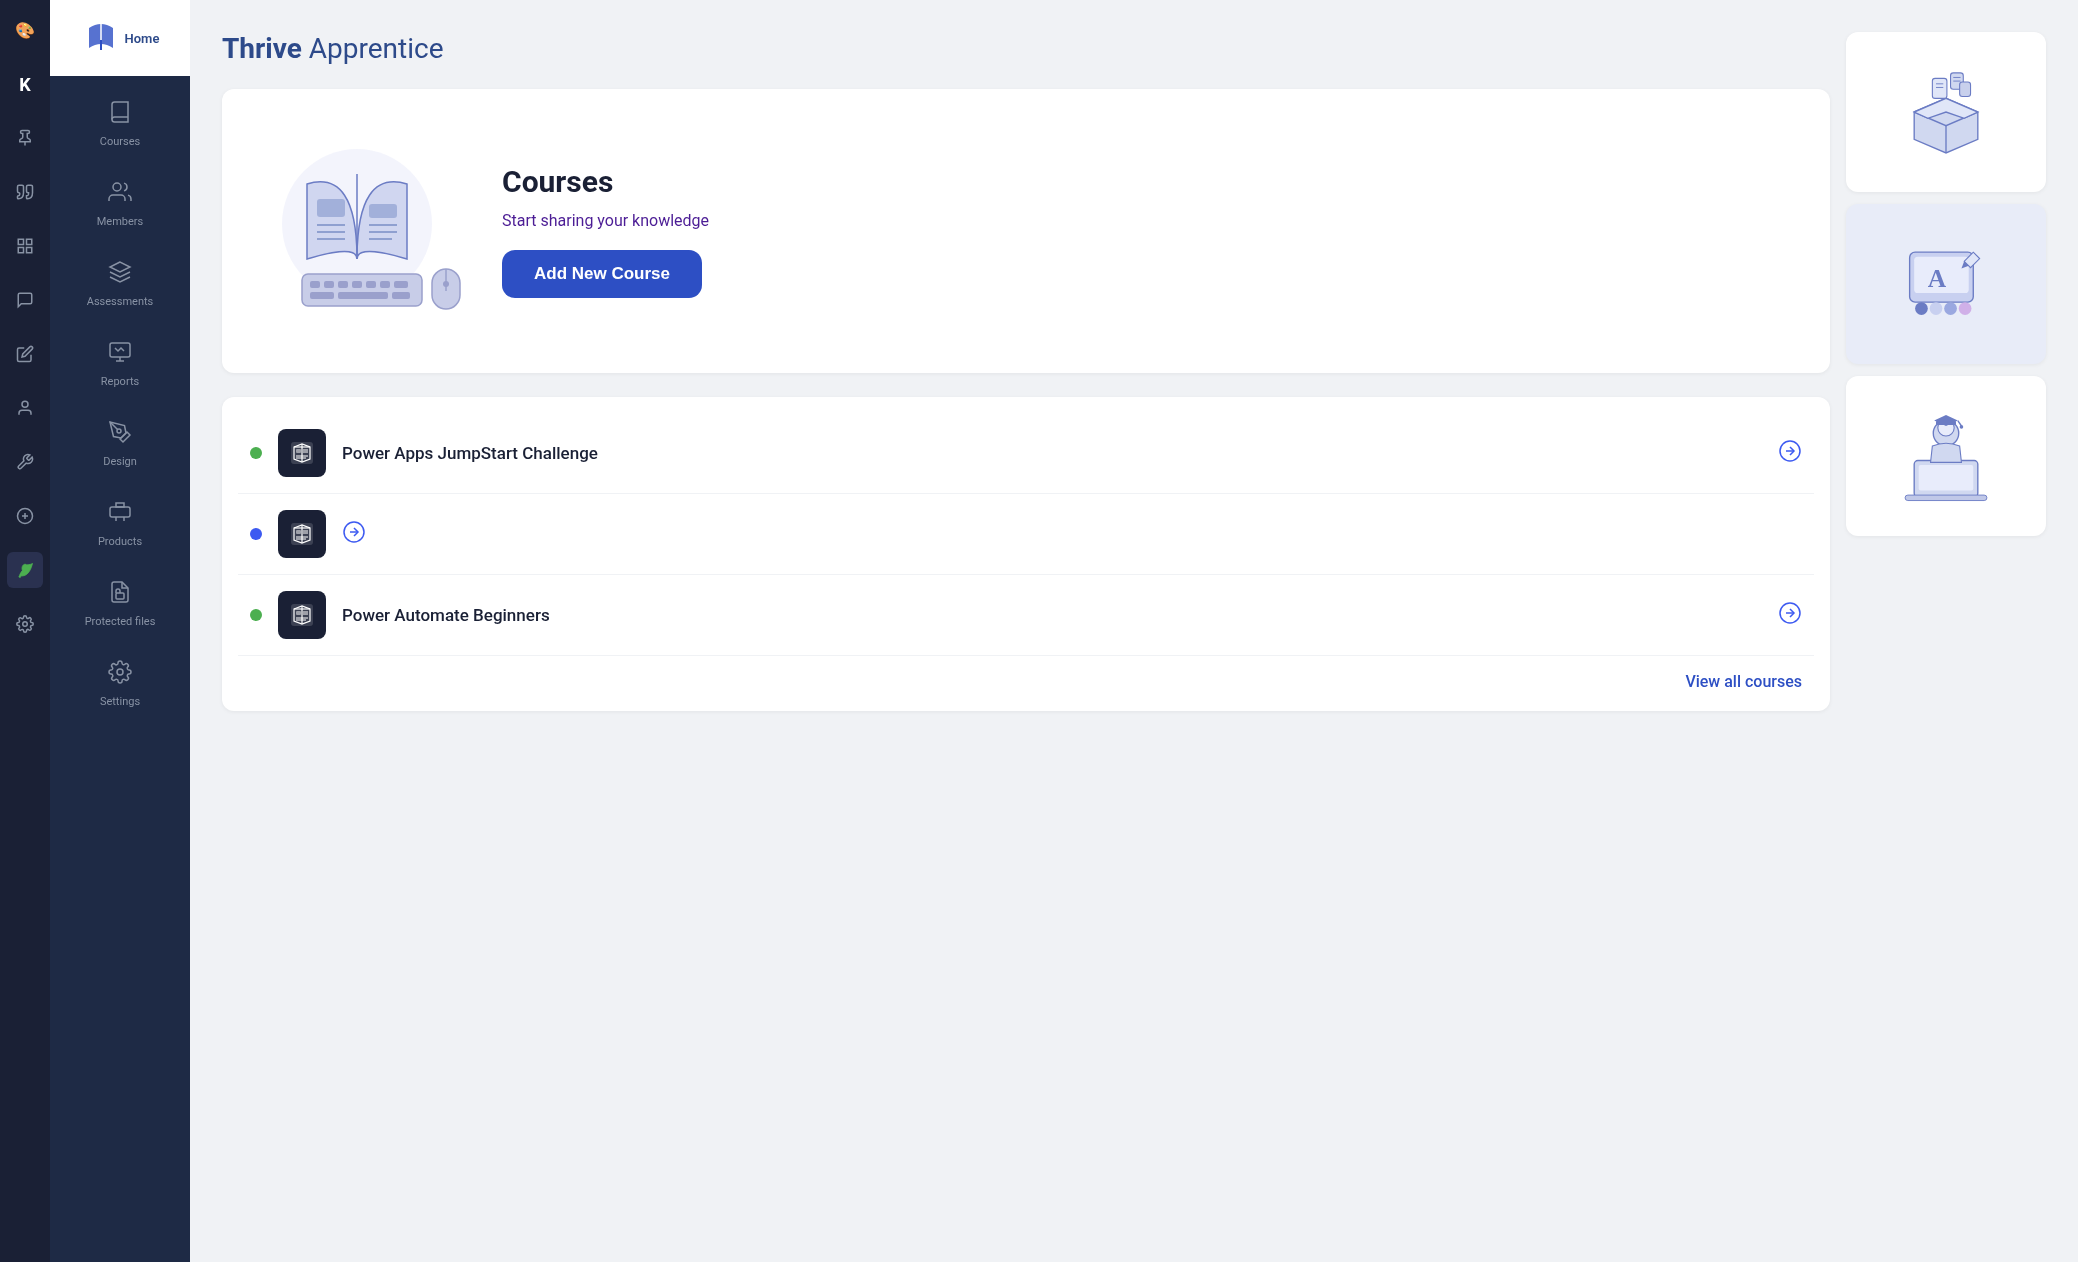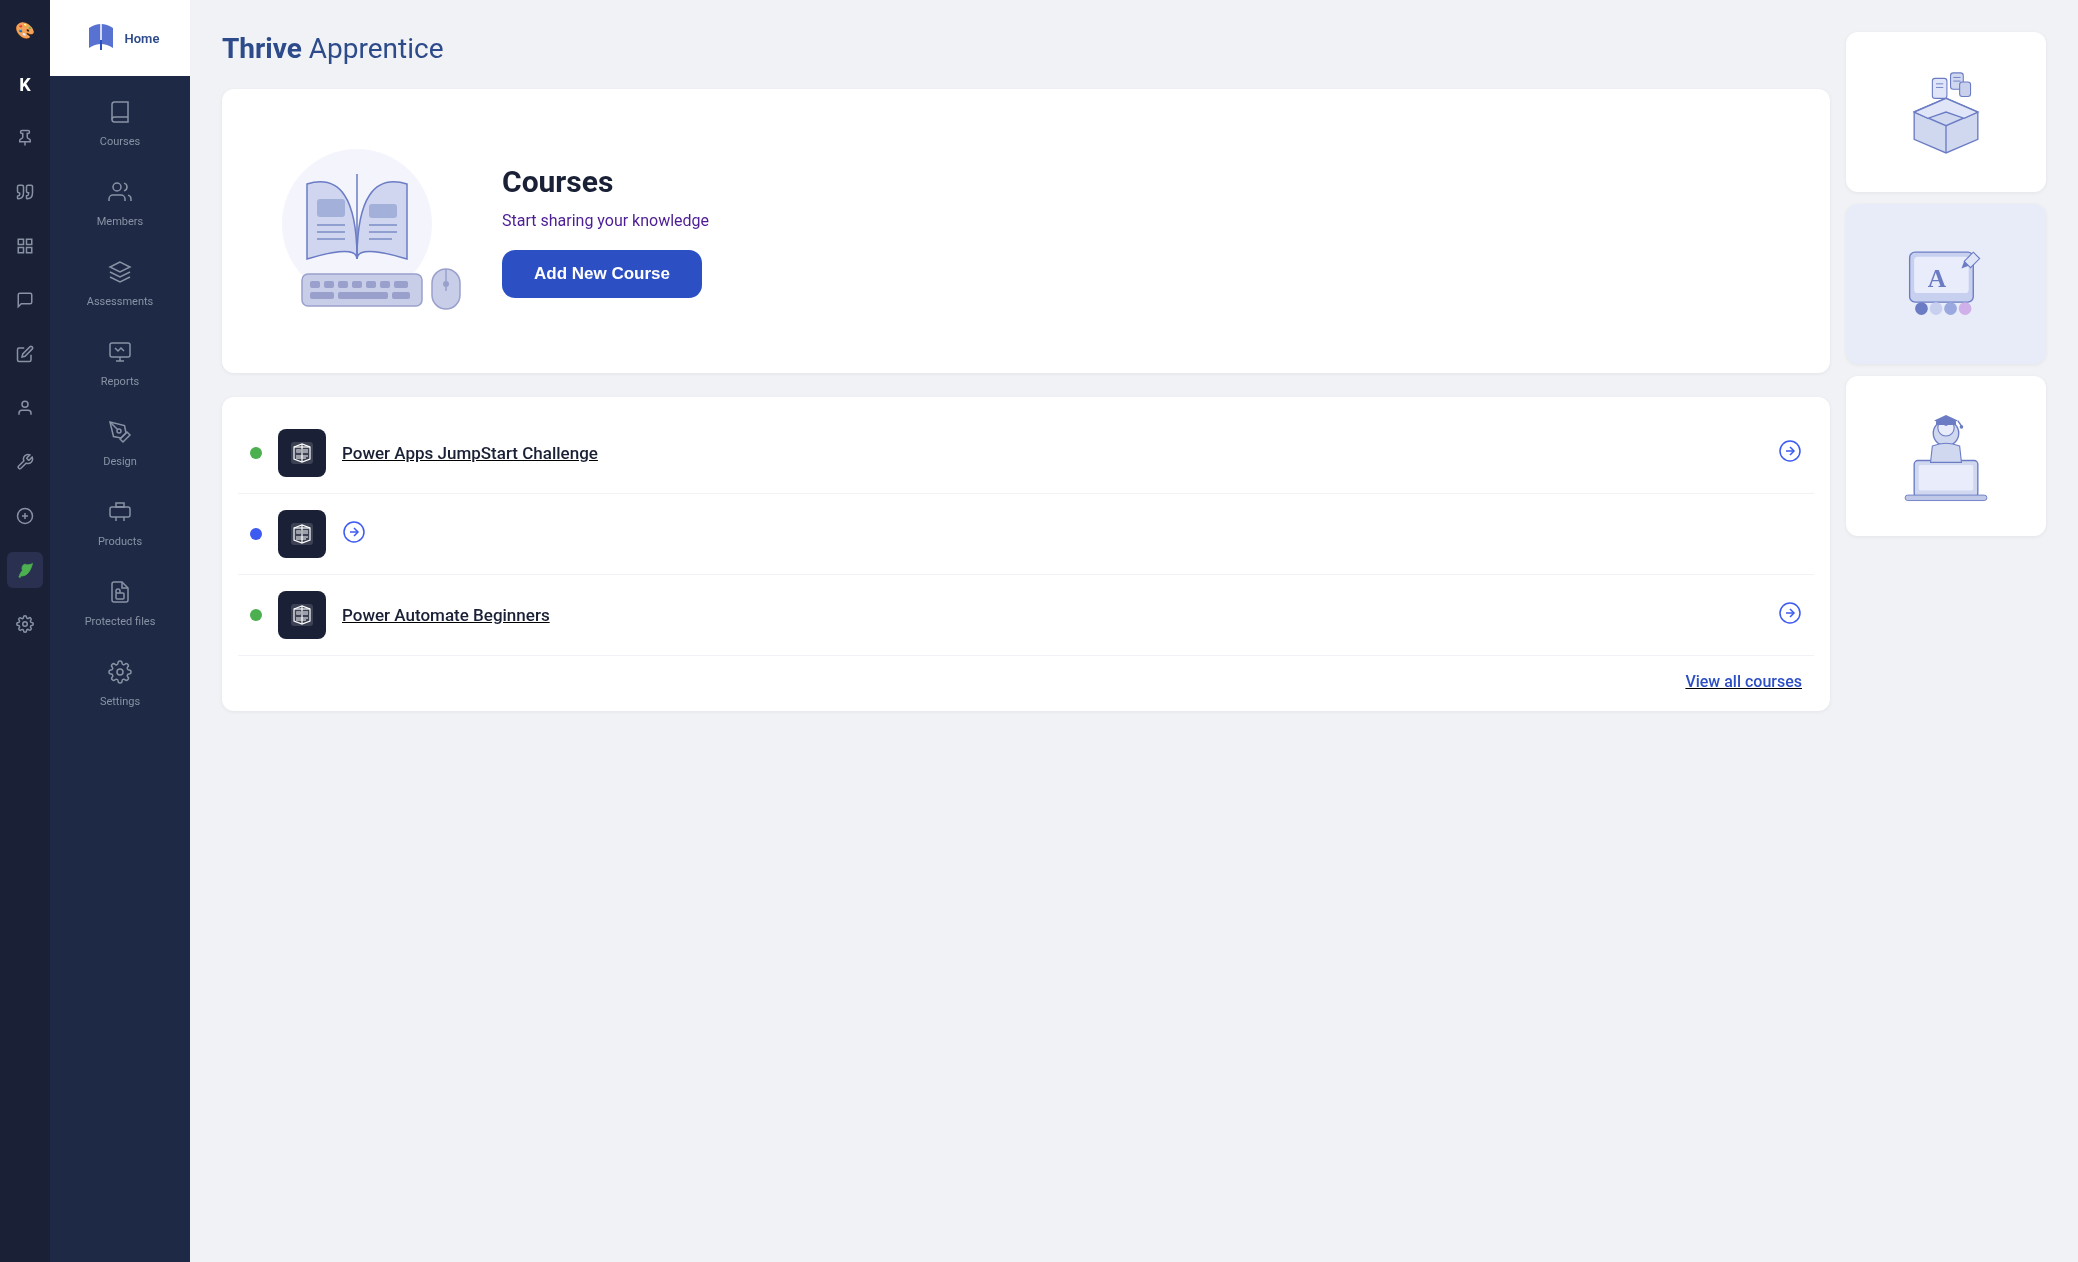--- a/index.html
+++ b/index.html
@@ -146,21 +146,20 @@
 
     
     .course-list {
       background: #fff;
       border-radius: 12px;
       padding: 16px;
       display: flex;
       flex-direction: column;
       gap: 0;
       box-shadow: 0 1px 4px rgba(0,0,0,0.06);
-      text-decoration: underline;
     }
     .course-item {
       display: flex;
       align-items: center;
       gap: 16px;
       padding: 16px 12px;
       border-bottom: 1px solid #f0f2f5;
       cursor: pointer;
     }
     .course-item:last-of-type { border-bottom: none; }

